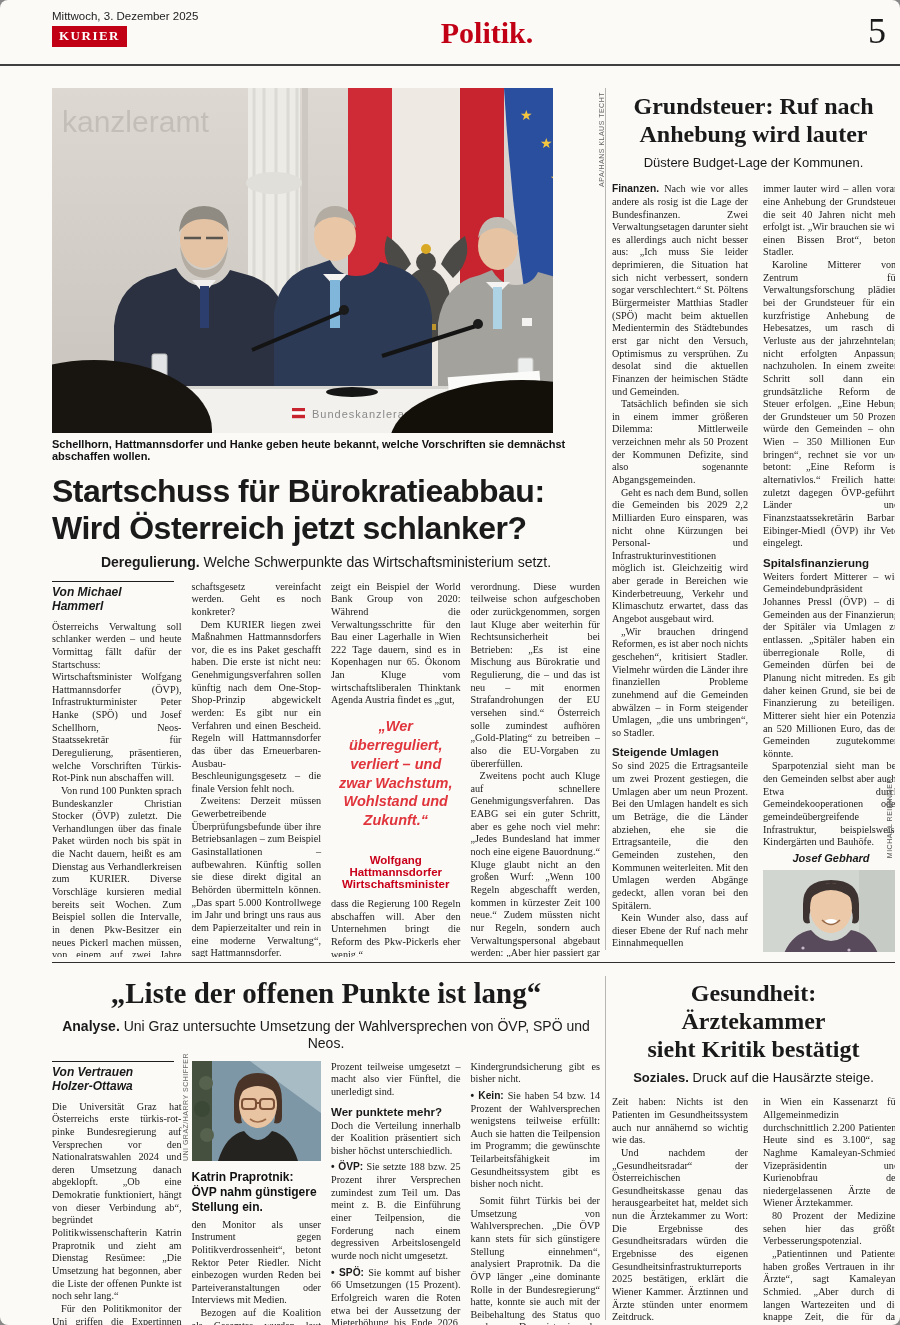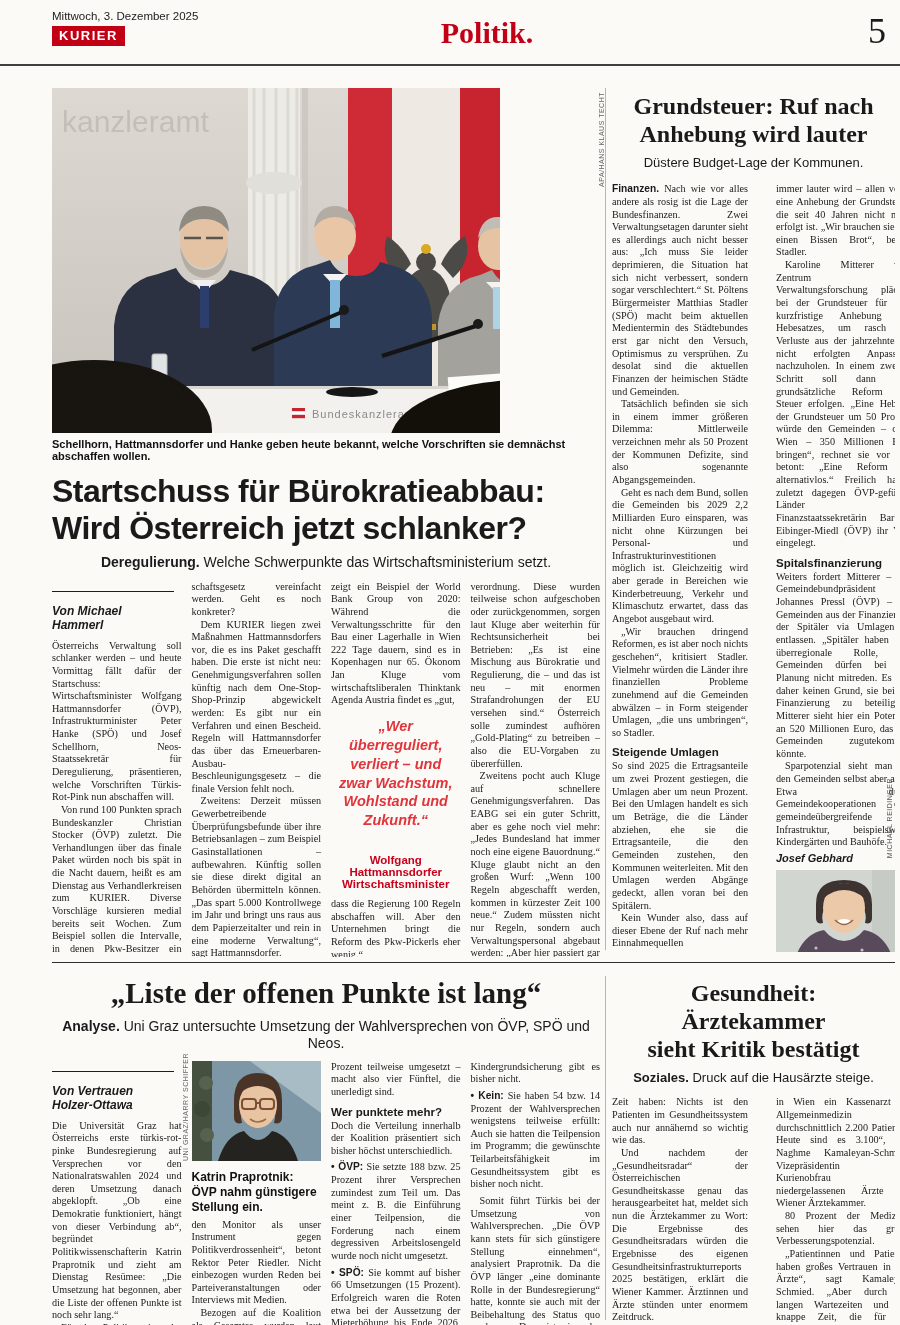--- a/index.html
+++ b/index.html
@@ -1,66 +1,66 @@
 <!DOCTYPE html>
 <html><head>
 <meta charset="utf-8">
 <style>
   html,body{margin:0;padding:0;background:#888;}
   .page{position:relative;width:900px;height:1325px;background:#fbfaf7;overflow:hidden;
-        font-family:"Liberation Serif",serif;color:#1a1a1a;}
+        font-family:"Liberation Serif",serif;color:#1a1a1a;border-radius:8px;}
   
   .hdr{position:absolute;top:10px;left:52px;right:10px;height:52px;}
   .hdr-date{font:11.5px "Liberation Sans",sans-serif;color:#222;}
   .brand-badge{display:inline-block;background:#c10016;color:#fff;
-        font-family:Liberation Sans, sans-serif;font-weight:bold;font-size:13px;
+        font-family:Liberation Serif, serif;font-weight:bold;font-size:13px;
         letter-spacing:1.5px;padding:2px 7px 3px;margin-top:4px;}
   .section-title{position:absolute;left:0;right:0;top:6px;text-align:center;
         font-family:"Liberation Serif",serif;font-weight:700;font-size:30px;color:#c10016;margin-left:32px;}
   .page-num{position:absolute;right:4px;top:0;font-family:"Liberation Serif",serif;
         font-size:36px;font-weight:400;}
   .header-rule{position:absolute;top:64px;left:0;width:900px;border-top:2px solid #3f3f3f;}
   
   p{margin:0;font-size:10.2px;line-height:1.24;text-align:justify;}
   .ind{text-indent:9px;}
   .mt4{margin-top:4px;}
   .subhead{font:bold 11.5px "Liberation Sans",sans-serif;margin:7px 0 2px;}
   .kicker,.leadin,.blabel{font-family:"Liberation Sans",sans-serif;font-weight:bold;}
   .deck{font-family:"Liberation Sans",sans-serif;font-size:14px;text-align:center;margin:7px 0 0;}
   .deck-sm{font-size:13px;}
-  .byline{border-top:1.5px solid #1d1d1d;width:94%;padding-top:12px;margin:10px 0 8px;
+  .byline{border-top:1.5px solid #1d1d1d;width:94%;padding-top:3px;margin:0 0 8px;
         font:bold italic 12px "Liberation Sans",sans-serif;}
   .photo-caption{font:bold 11px "Liberation Sans",sans-serif;margin-top:5px;color:#111;}
   .cap-sm{font-size:12px;line-height:1.25;}
-  .author{font:bold italic 11px "Liberation Sans",sans-serif;text-align:left;margin:3px 0 5px;}
+  .author{font:bold italic 11px "Liberation Sans",sans-serif;text-align:center;margin:3px 0 5px;}
   .pullquote{margin:10px 2px 8px;text-align:center;}
   .pq-text{color:#e0353c;font:bold italic 14.5px/1.3 "Liberation Sans",sans-serif;}
   .pq-author{color:#c9001a;font:bold 11.5px "Liberation Sans",sans-serif;margin-top:24px;}
   .pq-role{color:#c9001a;font:bold 11.5px "Liberation Sans",sans-serif;}
   
   .main-article{position:absolute;top:88px;left:52px;width:548px;}
   .right-article{position:absolute;top:88px;left:612px;width:283px;height:864px;overflow:hidden;}
   .v-rule-top{position:absolute;left:605px;top:88px;height:862px;border-left:1px solid #b9b6b2;}
   .h-rule{position:absolute;left:52px;width:843px;top:962px;border-top:1.5px solid #2e2e2e;}
   .v-rule-bottom{position:absolute;left:605px;top:976px;height:344px;border-left:1px solid #b9b6b2;}
   .liste-article{position:absolute;top:975px;left:52px;width:548px;height:350px;overflow:hidden;}
   .gesundheit-article{position:absolute;top:975px;left:612px;width:283px;height:350px;overflow:hidden;}
   h1{font-family:Liberation Sans, sans-serif;font-weight:700;font-size:32px;line-height:1.16;
      text-align:left;margin:11px 0 0;letter-spacing:-0.5px;}
   h2{font-family:"Liberation Serif",serif;font-weight:700;font-size:24px;line-height:1.17;
      text-align:center;margin:4px 8px 0;}
   .h-liste{font-size:29px;margin-top:2px;}
   .cols{display:flex;gap:10px;}
   .cols-main{margin-top:9px;height:376px;overflow:hidden;}
   .cols-main .col{width:129.5px;flex:none;}
-  .cols-right{gap:28px;margin-top:12px;height:782px;overflow:hidden;}
+  .cols-right{gap:15px;margin-top:12px;height:782px;overflow:hidden;}
   .cols-right .col{width:136px;flex:none;}
   .cols-bottom{height:274px;margin-top:8px;}
   .cols-bottom-r{height:262px;margin-top:10px;}
-  .photo-main{width:448px;height:345px;overflow:hidden;text-decoration:underline;}
+  .photo-main{width:501px;height:345px;overflow:hidden;text-decoration:underline;}
   .portrait{margin-top:6px;}
   .portrait-sm{margin-bottom:2px;}
   .credit{position:absolute;font-family:"Liberation Sans",sans-serif;font-size:7px;color:#666;
         writing-mode:vertical-rl;transform:rotate(180deg);letter-spacing:.5px;white-space:nowrap;}
   .credit-main{left:598px;top:92px;}
   .credit-mitterer{left:886px;top:778px;color:#555;}
   .credit-praprotnik{left:182px;top:1053px;}
 </style>
 </head>
 <body>

